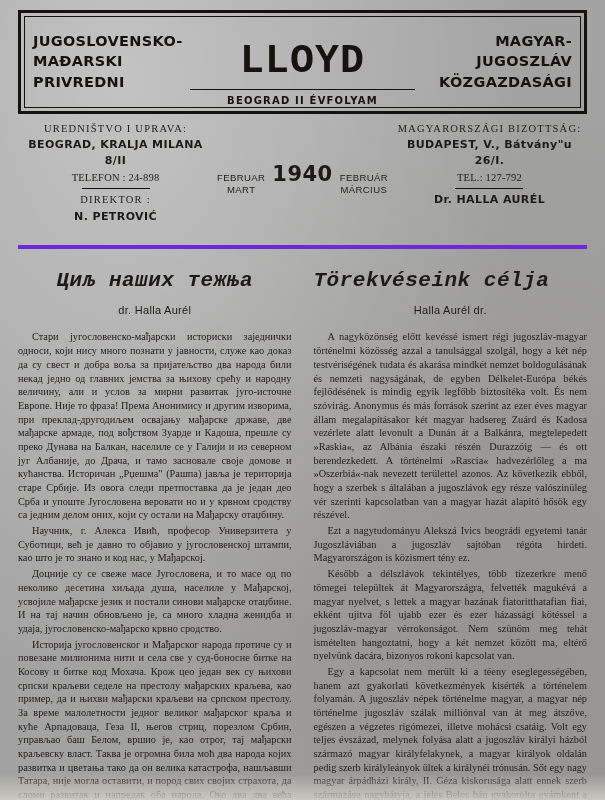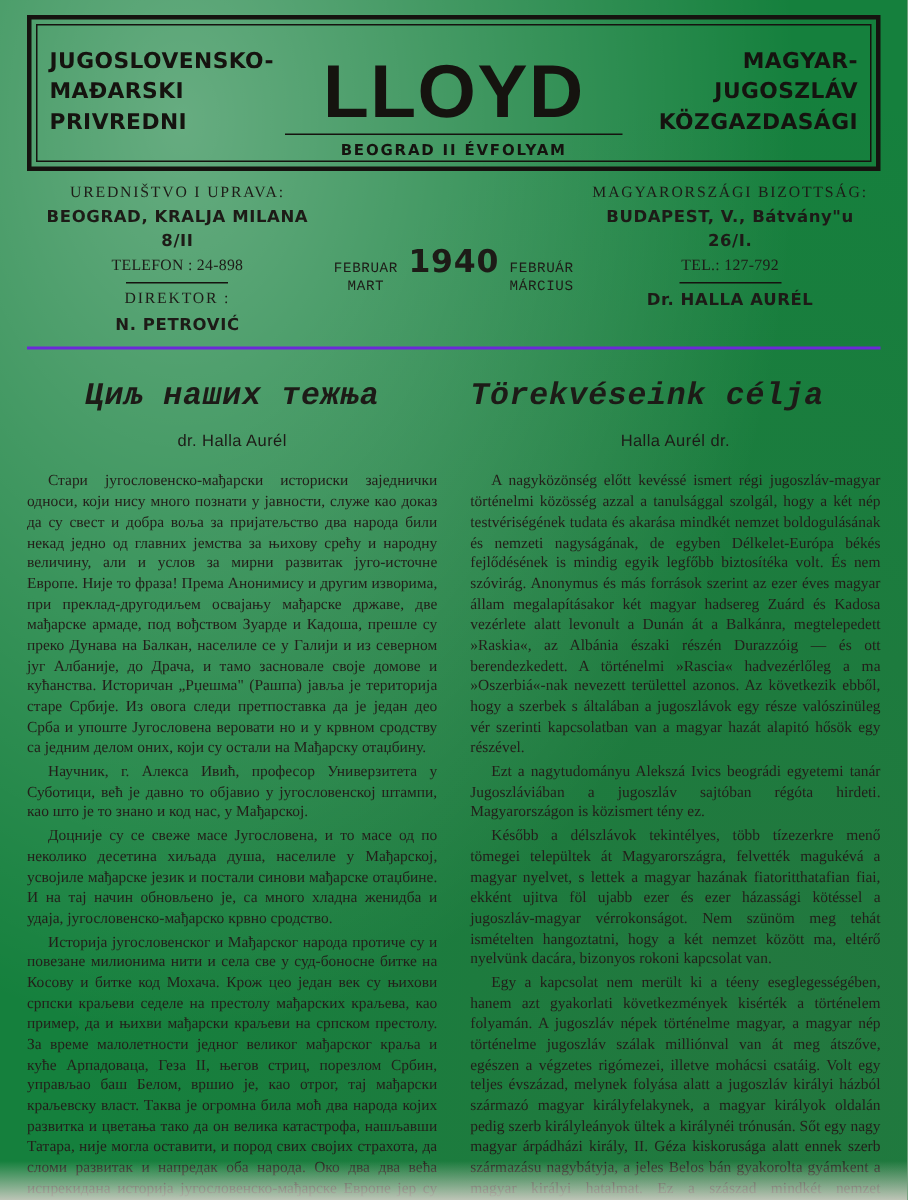--- a/index.html
+++ b/index.html
@@ -4,21 +4,21 @@
 <style>
   html, body {
     margin: 0;
     padding: 0;
     background: #b9b7ae;
   }
   .page {
     position: relative;
     width: 605px;
     height: 800px;
-    background: #15803d;
+    background: #a3a3a3;
     overflow: hidden;
     font-family: "Liberation Serif", serif;
     color: #1d1b17;
   }
   .page::before {
     content: "";
     position: absolute;
     inset: 0;
     background:
       radial-gradient(ellipse at 20% 10%, rgba(255,255,255,0.35), rgba(255,255,255,0) 60%),
@@ -70,23 +70,23 @@
   }
   .mh-center {
     flex: 1;
     display: flex;
     flex-direction: column;
     align-items: center;
     justify-content: center;
     position: relative;
   }
   .lloyd {
-    font-family: Liberation Sans, sans-serif;
-    font-weight: bold;
-    font-size: 50px;
+    font-family: Liberation Mono, monospace;
+    font-weight: bold;
+    font-size: 40px;
     letter-spacing: 1px;
     line-height: 0.95;
     color: #15130f;
   }
   .masthead-rule {
     position: absolute;
     left: 0; right: 0;
     bottom: 17px;
     border-top: 1px solid #15130f;
   }
@@ -99,22 +99,22 @@
     letter-spacing: 1.2px;
     color: #15130f;
     background: transparent;
     padding: 0 6px;
   }
 
   
   .imprint {
     display: flex;
     margin-top: 6px;
-    border-bottom: 2px solid #6d28d9;
-    padding-bottom: 6px;
+    border-bottom: 4px solid #6d28d9;
+    padding-bottom: 20px;
     align-items: stretch;
   }
   .imp-col {
     flex: 1;
     text-align: center;
     font-size: 10.5px;
     line-height: 1.45;
     letter-spacing: 0.2px;
     padding: 0 4px;
   }
@@ -133,21 +133,21 @@
     align-items: center;
   }
   .date-row {
     display: flex;
     align-items: baseline;
     justify-content: center;
     gap: 7px;
     margin-top: 10px;
   }
   .date-side {
-    font-family: Liberation Mono, monospace;
+    font-family: Liberation Sans, sans-serif;
     font-size: 9.5px;
     line-height: 1.25;
     text-align: center;
     letter-spacing: 0.4px;
   }
   .year {
     font-family: "DejaVu Sans", sans-serif;
     font-weight: bold;
     font-size: 21px;
     letter-spacing: 0.5px;

